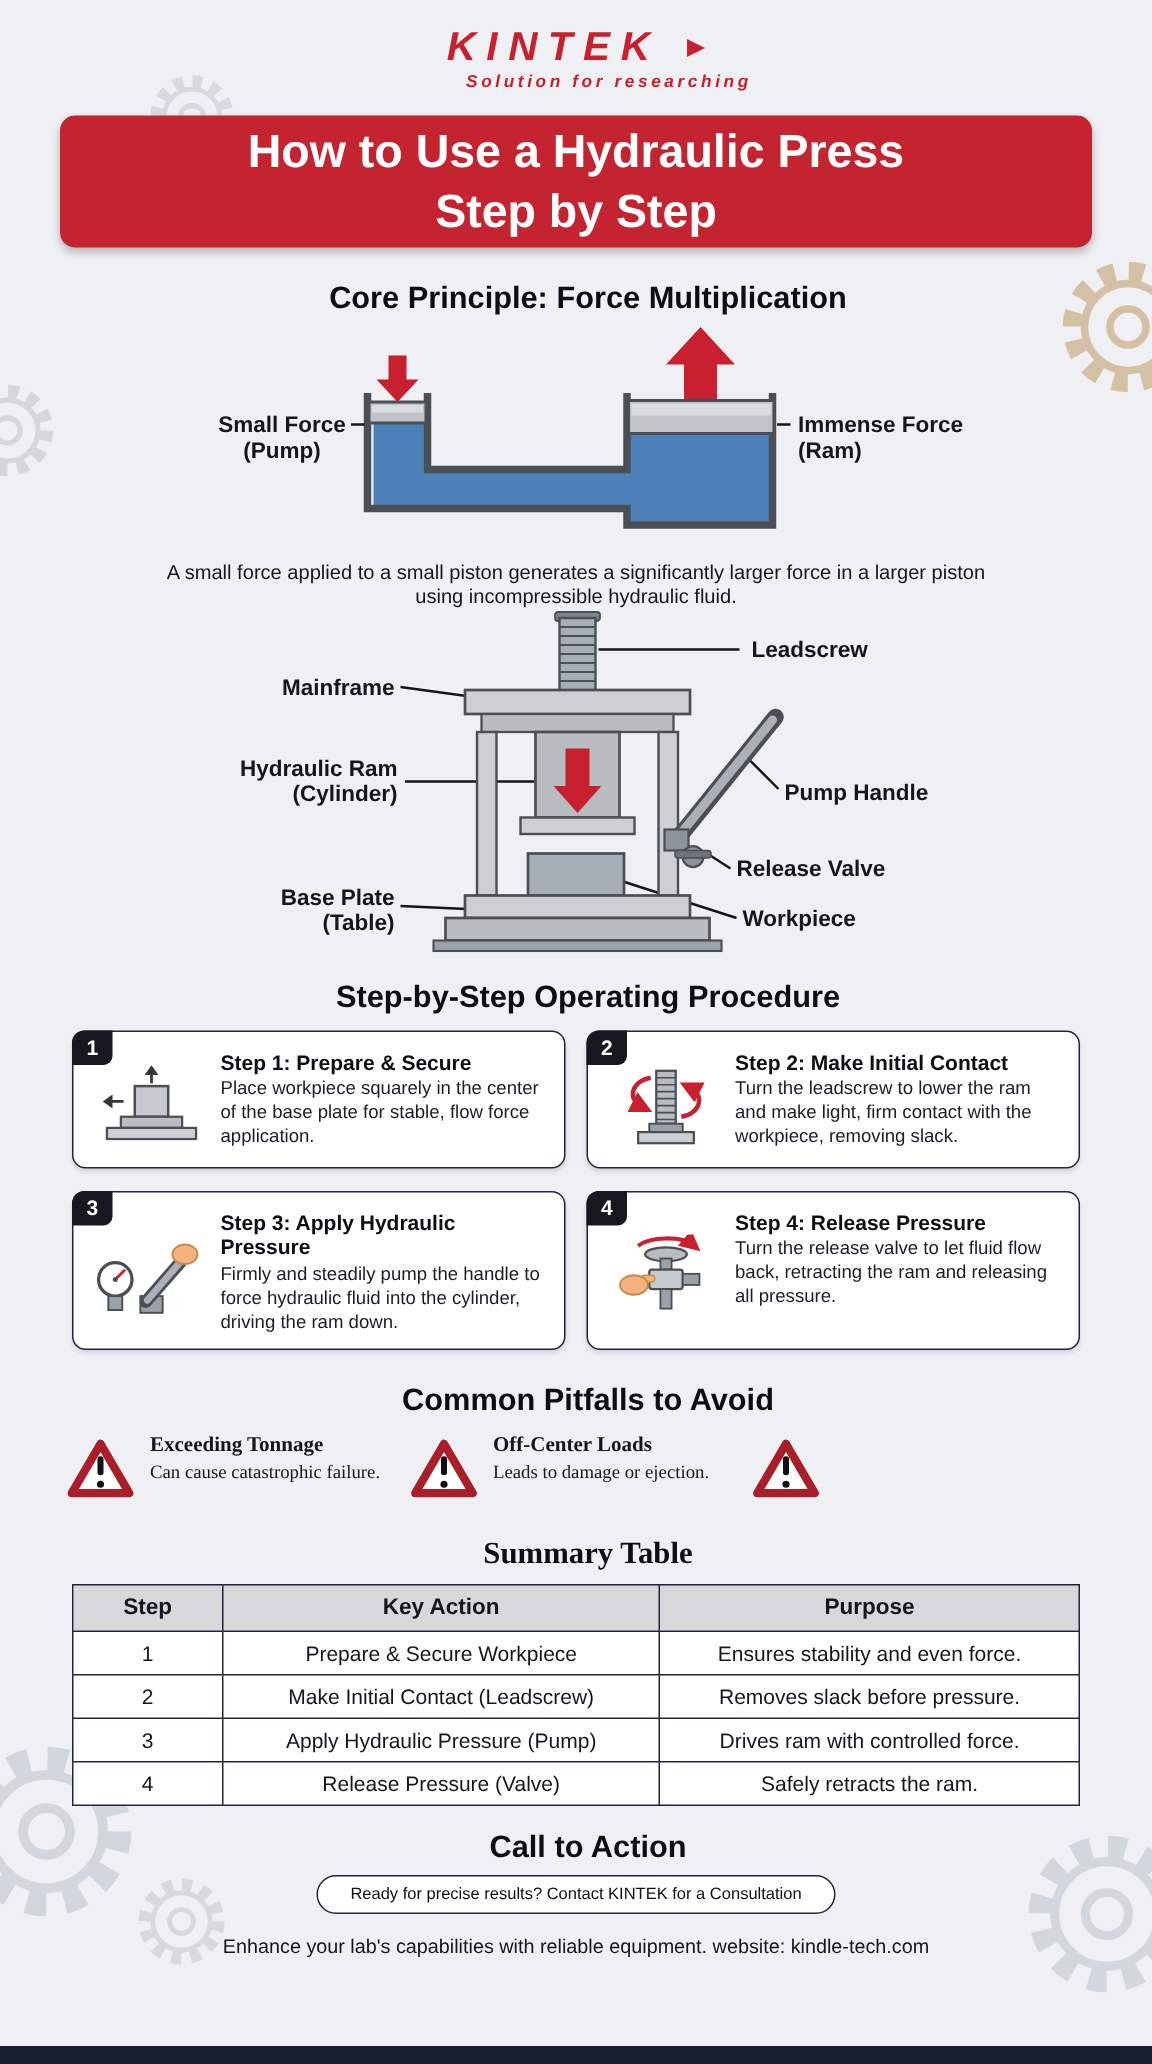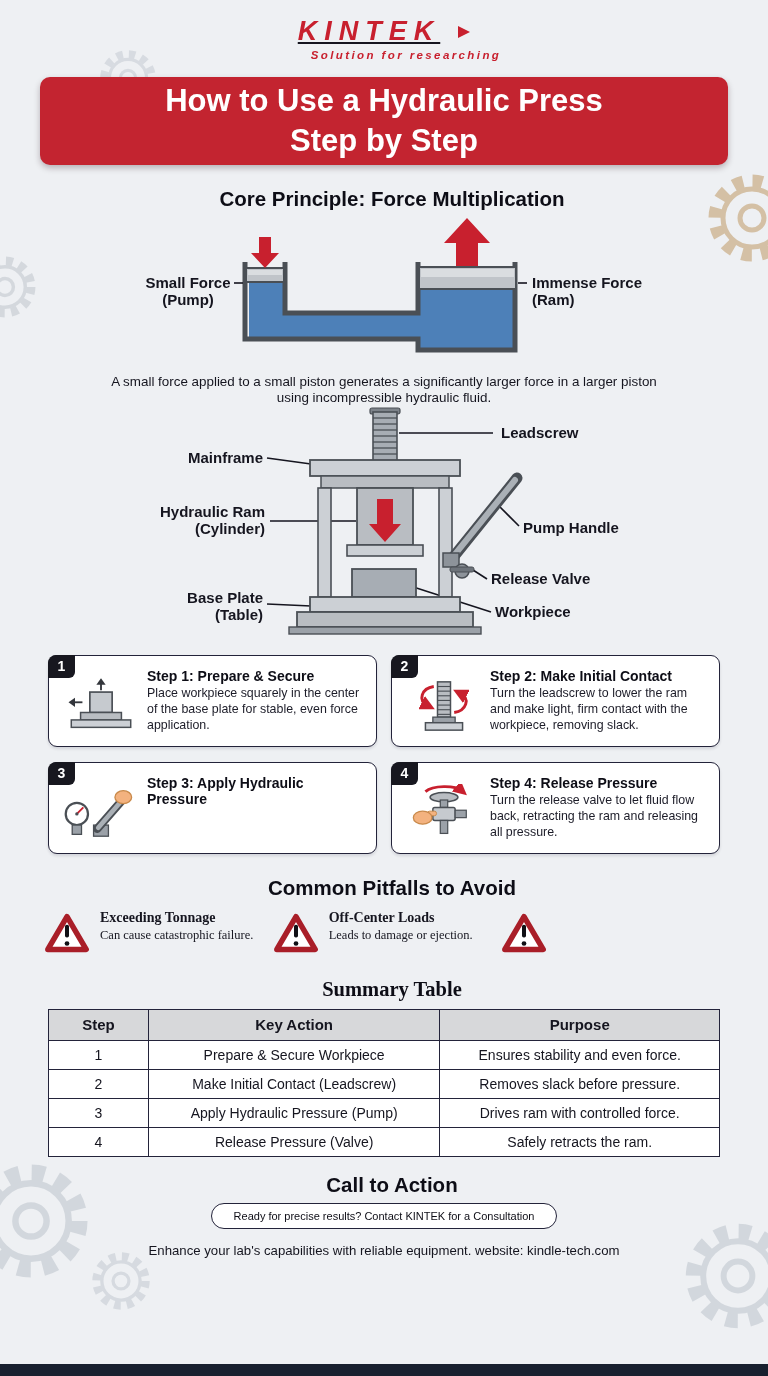--- a/index.html
+++ b/index.html
@@ -7,21 +7,21 @@
   .page {
     position:relative; width:768px; height:1376px; margin:0 auto;
     background:#eef0f3; overflow:hidden; color:#15151f;
     font-family:"Liberation Sans", sans-serif;
   }
   .content { position:relative; z-index:2; }
   .decor { position:absolute; z-index:1; }
 
   
   .logo-wrap { padding-top:16px; text-align:center; }
-  .logo-line { display:inline-flex; align-items:center; gap:18px;text-decoration:underline; }
+  .logo-line { display:inline-flex; align-items:center; gap:18px; }
   .logo { font-size:27px; font-weight:700; font-style:italic; color:#c8202e; letter-spacing:7px; }
   .logo-flag { width:0; height:0; border-left:12px solid #c8202e; border-top:6px solid transparent; border-bottom:6px solid transparent; }
   .tagline { margin-top:2px; font-size:11.5px; font-style:italic; font-weight:700; color:#c8202e; letter-spacing:2.4px;padding-left:44px; }
 
   
   .banner {
     margin:16px 40px 0; height:88px; background:#c32430; border-radius:10px;
     display:flex; flex-direction:column; align-items:center; justify-content:center;
     box-shadow:0 3px 6px rgba(40,15,25,.28);
   }
@@ -204,39 +204,40 @@
       <text x="263" y="56" text-anchor="end" class="dlabel">Mainframe</text>
       <text x="265" y="110" text-anchor="end" class="dlabel">Hydraulic Ram</text>
       <text x="265" y="127" text-anchor="end" class="dlabel">(Cylinder)</text>
       <text x="523" y="126" text-anchor="start" class="dlabel">Pump Handle</text>
       <text x="491" y="177" text-anchor="start" class="dlabel">Release Valve</text>
       <text x="263" y="196" text-anchor="end" class="dlabel">Base Plate</text>
       <text x="263" y="213" text-anchor="end" class="dlabel">(Table)</text>
       <text x="495" y="210" text-anchor="start" class="dlabel">Workpiece</text>
     </svg>
 
+    <h2 class="section" style="margin-top:8px;">Step-by-Step Operating Procedure</h2>
 
     <div class="cards">
 
       <div class="card">
         <div class="badge">1</div>
         <div class="card-icon">
           <svg viewBox="0 0 84 62" width="78" height="58">
             <line x1="42" y1="14" x2="42" y2="6" stroke="#33363c" stroke-width="2"></line>
             <path d="M42,1 L37,8 L47,8 Z" fill="#33363c"></path>
             <line x1="22" y1="27" x2="12" y2="27" stroke="#33363c" stroke-width="2"></line>
             <path d="M7,27 L14,22 L14,32 Z" fill="#33363c"></path>
             <rect x="30" y="16" width="24" height="22" fill="#c6cacf" stroke="#4a4f55" stroke-width="1.8"></rect>
             <rect x="20" y="38" width="44" height="8" fill="#b9bdc2" stroke="#4a4f55" stroke-width="1.6"></rect>
             <rect x="10" y="46" width="64" height="8" fill="#ccd0d5" stroke="#4a4f55" stroke-width="1.6"></rect>
           </svg>
         </div>
         <div class="card-text">
           <div class="card-title">Step 1: Prepare &amp; Secure</div>
-          <div class="card-body">Place workpiece squarely in the center of the base plate for stable, even force application.</div>
+          <div class="card-body">Place workpiece squarely in the center of the base plate for stable, flow force application.</div>
         </div>
       </div>
 
       <div class="card">
         <div class="badge">2</div>
         <div class="card-icon">
           <svg viewBox="0 0 84 62" width="78" height="58">
             <defs>
               <marker id="ah2" markerWidth="5" markerHeight="5" refX="2.5" refY="2.5" orient="auto">
                 <path d="M0,0 L5,2.5 L0,5 Z" fill="#c8202e"></path>
@@ -273,20 +274,21 @@
             <circle cx="16" cy="32" r="1.8" fill="#4a4f55"></circle>
             <rect x="11" y="44" width="10" height="10" fill="#9ba1a8" stroke="#4a4f55" stroke-width="1.4"></rect>
             <rect x="34" y="44" width="16" height="12" fill="#9ba1a8" stroke="#4a4f55" stroke-width="1.4"></rect>
             <line x1="38" y1="48" x2="66" y2="16" stroke="#4a4f55" stroke-width="9" stroke-linecap="round"></line>
             <line x1="39" y1="47" x2="64" y2="18" stroke="#aab0b6" stroke-width="5" stroke-linecap="round"></line>
             <ellipse cx="66" cy="14" rx="9" ry="7" fill="#f3b27f" stroke="#c98a4b" stroke-width="1.4"></ellipse>
           </svg>
         </div>
         <div class="card-text">
           <div class="card-title">Step 3: Apply Hydraulic Pressure</div>
+          <div class="card-body">Firmly and steadily pump the handle to force hydraulic fluid into the cylinder, driving the ram down.</div>
         </div>
       </div>
 
       <div class="card">
         <div class="badge">4</div>
         <div class="card-icon">
           <svg viewBox="0 0 84 62" width="78" height="58">
             <defs>
               <marker id="ah4" markerWidth="5" markerHeight="5" refX="2.5" refY="2.5" orient="auto">
                 <path d="M0,0 L5,2.5 L0,5 Z" fill="#c8202e"></path>

